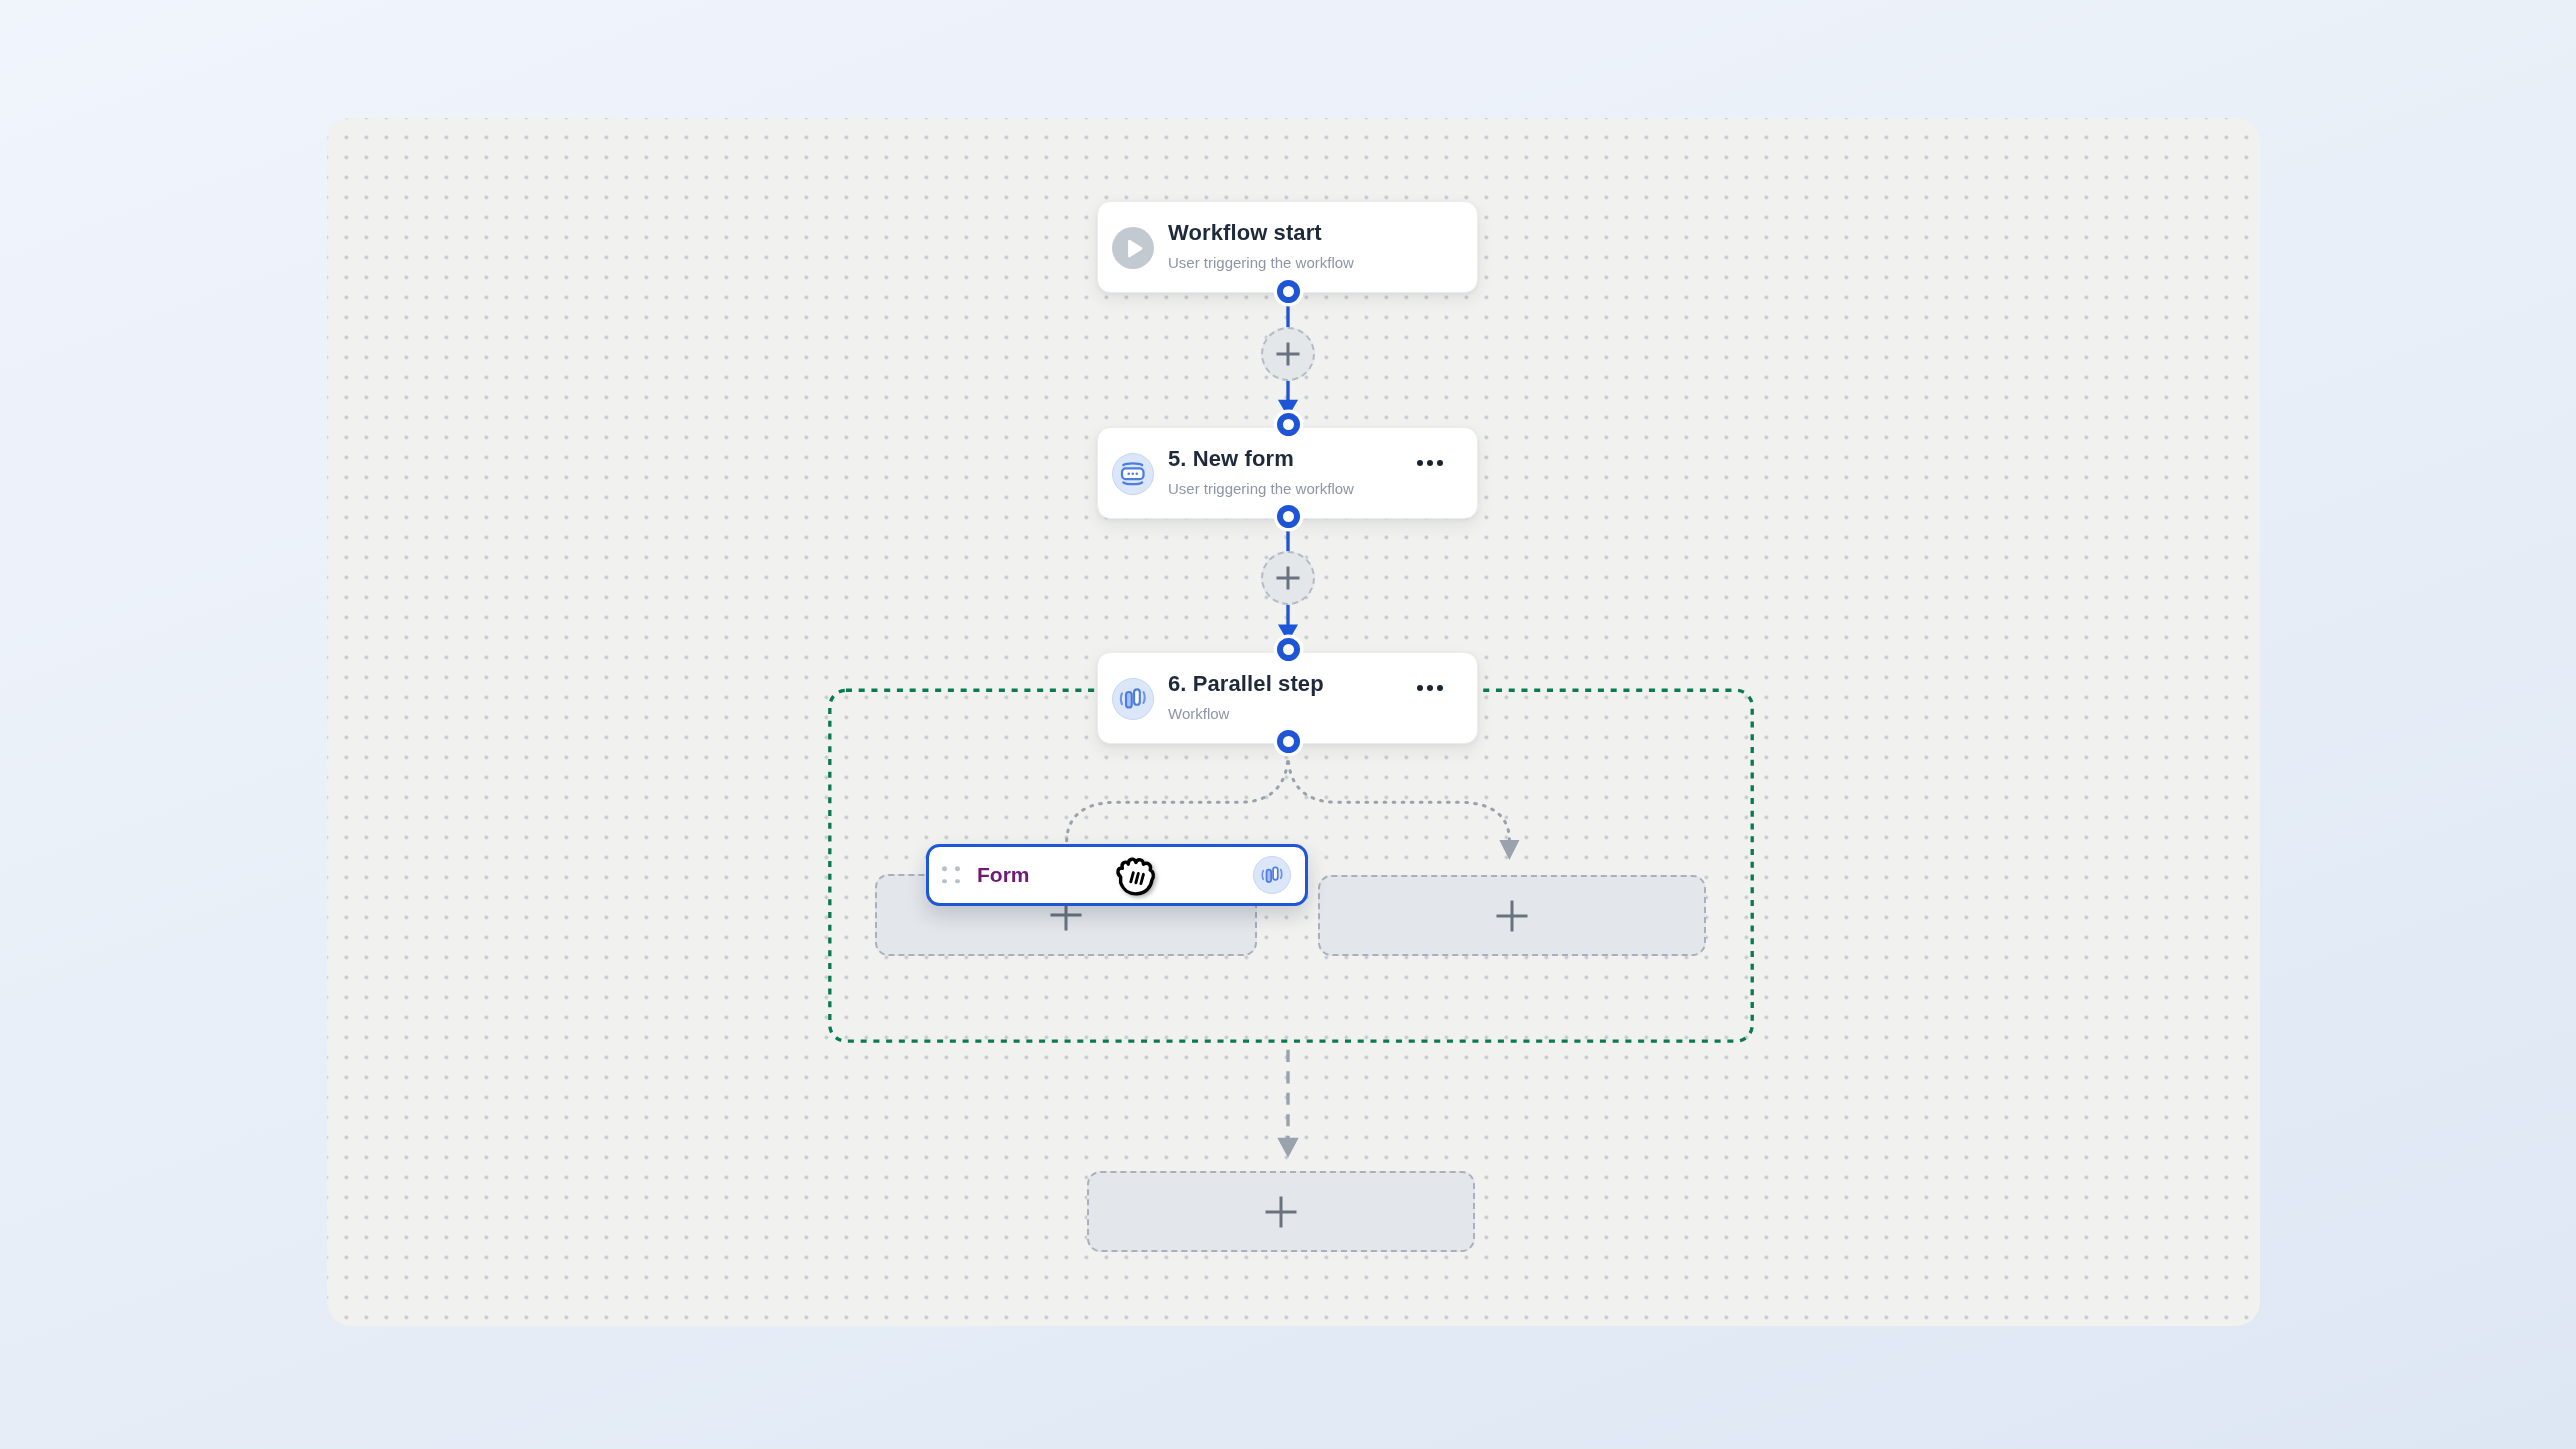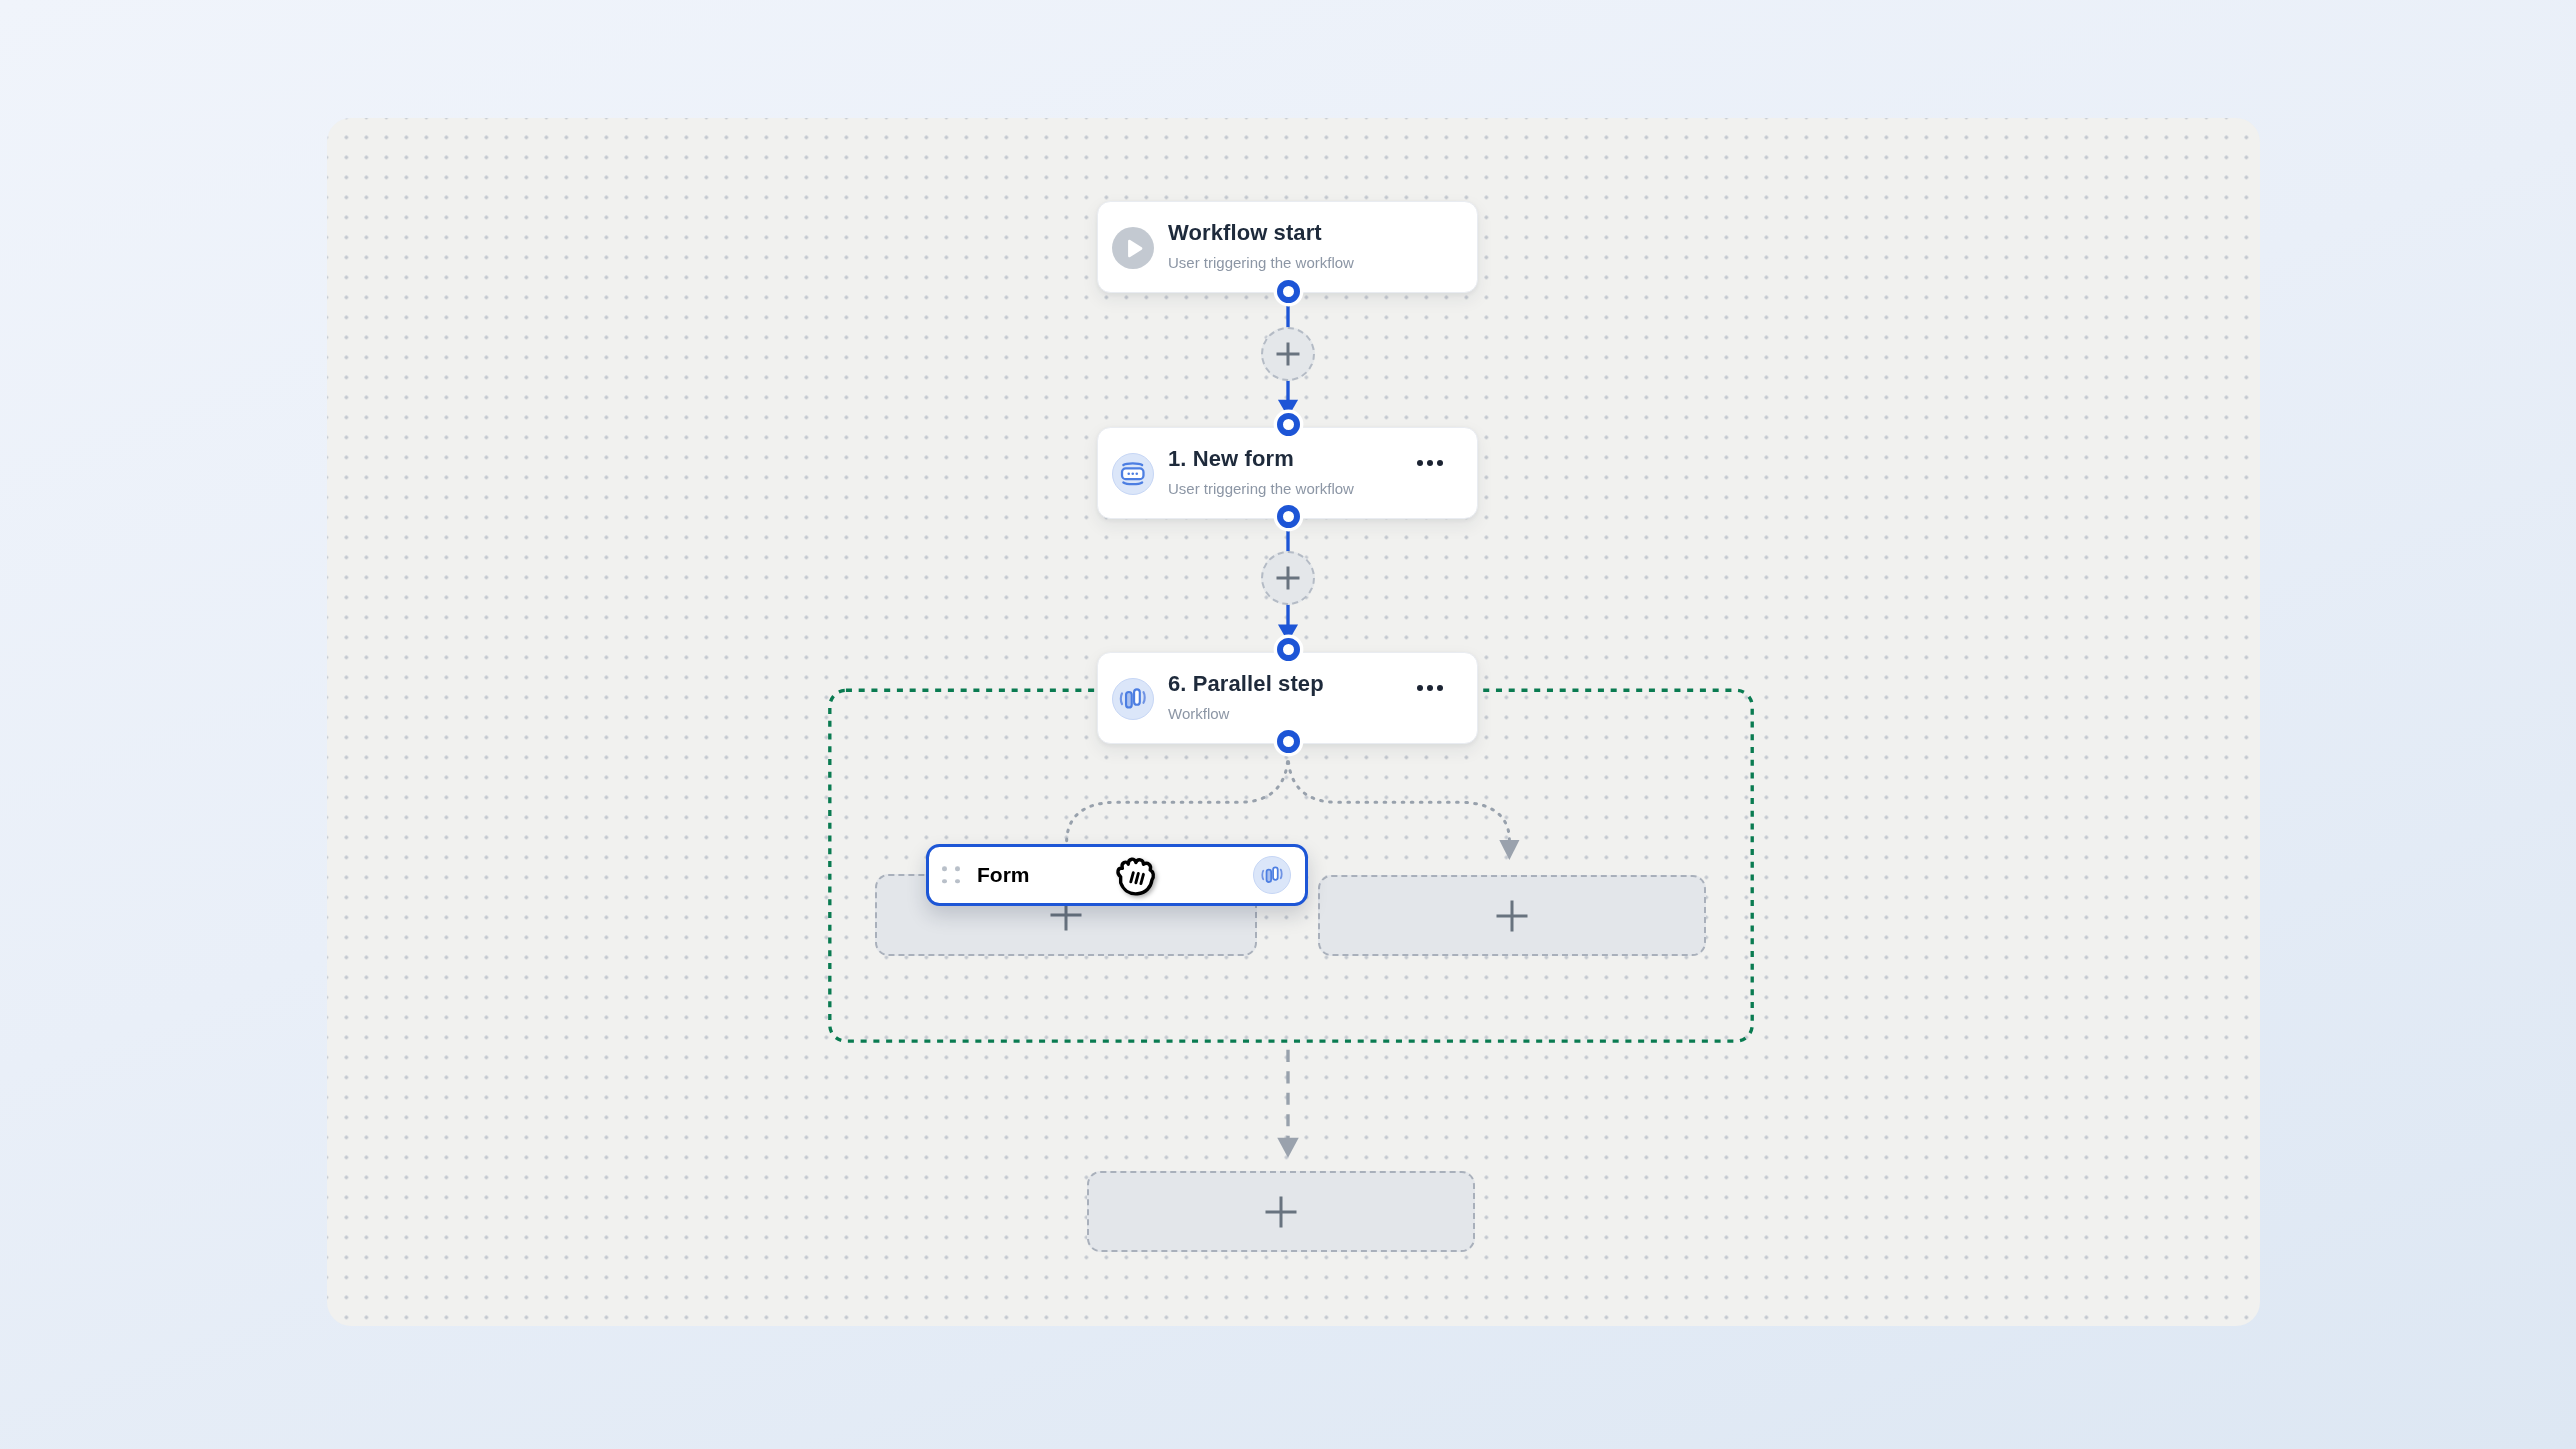--- a/index.html
+++ b/index.html
@@ -78,21 +78,21 @@
     box-shadow:0 9.4px 20px rgba(20,34,60,.18);
   }
   .drag-handle {
     position:absolute; left:13.4px; top:50%; transform:translateY(-50%);
     width:17.4px; height:17.4px; display:grid; grid-template-columns:4.7px 4.7px; grid-template-rows:4.7px 4.7px;
     column-gap:8px; row-gap:8px; cursor:grab;
   }
   .drag-handle i { width:4.7px; height:4.7px; border-radius:50%; background:#b9c0c9; display:block; }
   .drag-label {
     position:absolute; left:48px; top:50%; transform:translateY(-50%);
-    font-size:21px; font-weight:700; color:#000000;
+    font-size:21px; font-weight:700; color:#701a75;
   }
   .drag-card .mini-icon {
     position:absolute; right:14px; top:50%; transform:translateY(-50%);
     width:38px; height:38px; border-radius:50%; background:#dbe6f9; border:1.3px solid #c6d6f5;
     display:flex; align-items:center; justify-content:center;
   }
 
   .cursor-hand { position:absolute; left:1108px; top:849px; width:54px; height:54px;
     filter:drop-shadow(2px 2.7px 2px rgba(0,0,0,.30)); pointer-events:none; }
 </style>
@@ -150,21 +150,21 @@
   <span class="icon-circle icon-blue">
     <svg width="29.5" height="29.5" viewBox="0 0 44 44">
       <path d="M8 9 C13 5.5 31 5.5 36 9" fill="none" stroke="#4c7ee2" stroke-width="3.4" stroke-linecap="round"></path>
       <rect x="6" y="14" width="32" height="16" rx="5.5" fill="#ffffff" stroke="#4c7ee2" stroke-width="3.4"></rect>
       <circle cx="16" cy="22" r="1.9" fill="#4c7ee2"></circle>
         <circle cx="22" cy="22" r="1.9" fill="#4c7ee2"></circle>
         <circle cx="28" cy="22" r="1.9" fill="#4c7ee2"></circle>
       <path d="M8 35 C13 38.5 31 38.5 36 35" fill="none" stroke="#4c7ee2" stroke-width="3.4" stroke-linecap="round"></path>
     </svg>
   </span>
-  <div class="node-title">1. New form</div>
+  <div class="node-title">5. New form</div>
   <div class="node-subtitle">User triggering the workflow</div>
   <div class="more-btn">
       <i></i>
       <i></i>
       <i></i>
     </div>
 </div>
 
 <div class="node-card" style="top:652px;">
   <span class="icon-circle icon-blue">

